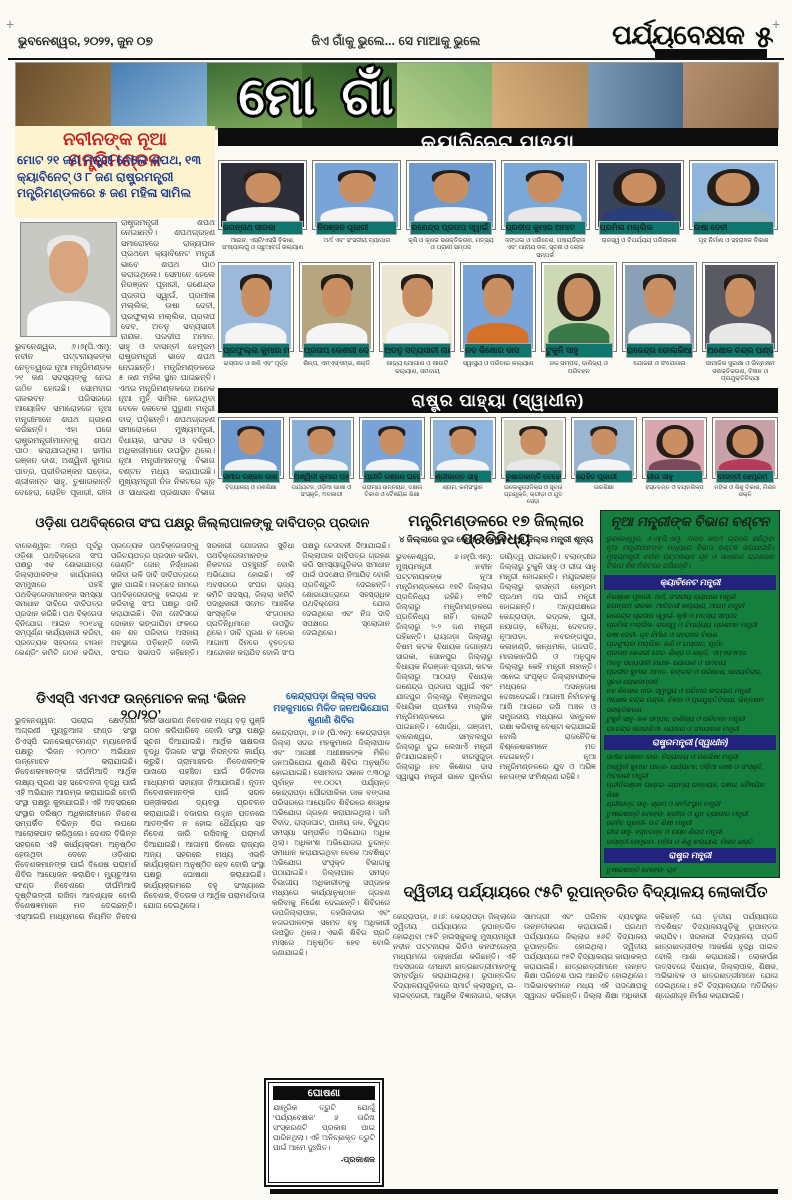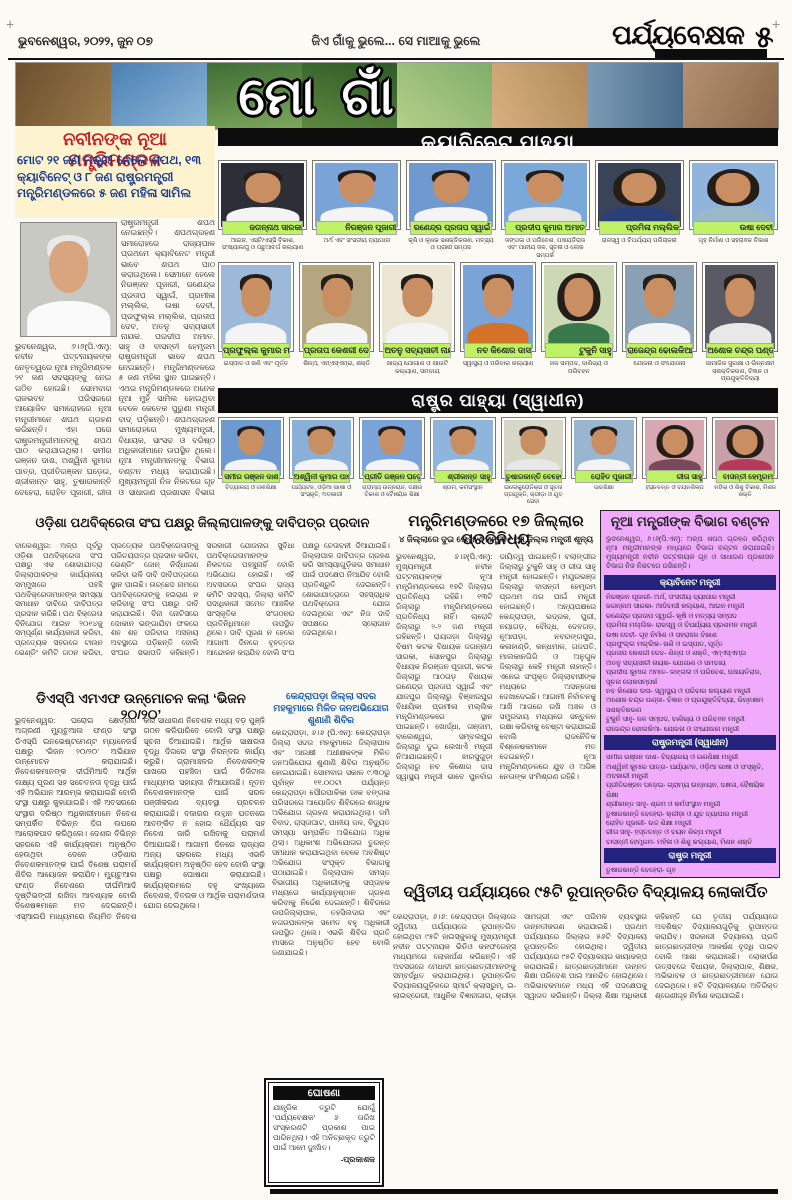--- a/index.html
+++ b/index.html
@@ -34,33 +34,33 @@
   .cell{flex:1;min-width:0;text-align:center;}
   .photo{border:1px solid #777;background:#fff;padding:2px;}
   .portrait{width:100%;height:100%;position:relative;overflow:hidden;background:var(--bg,#7aa3d8);}
   .portrait .hair{position:absolute;left:50%;top:11%;transform:translateX(-50%);width:46%;height:22%;
      background:var(--hair,#241d18);border-radius:48% 48% 30% 30%;z-index:0;}
   .portrait.f .hair{width:62%;height:58%;top:9%;border-radius:50% 50% 42% 42%;}
   .portrait::before{content:"";position:absolute;left:50%;top:16%;transform:translateX(-50%);
      width:42%;height:46%;background:var(--skin,#c98f63);border-radius:44% 44% 50% 50%;z-index:1;}
   .portrait::after{content:"";position:absolute;left:50%;bottom:-2%;transform:translateX(-50%);
      width:88%;height:33%;background:var(--shirt,#f2f2f2);border-radius:48% 48% 0 0;z-index:2;}
-  .mname{background:#bef264;border:1px solid #aaa;margin:-9px 4px 0;position:relative;z-index:3;
-     font-weight:bold;text-align:right;padding:1px 0;white-space:nowrap;overflow:hidden;}
+  .mname{background:#0f766e;border:1px solid #aaa;margin:-9px 4px 0;position:relative;z-index:3;
+     font-weight:bold;text-align:left;padding:1px 0;white-space:nowrap;overflow:hidden;}
   .mdept{text-align:center;padding-top:1px;color:#222;}
   .r1 .photo{height:64px}.r2 .photo{height:84px}.r3 .photo{height:56px}
   .r1 .mname{font-size:8px}.r2 .mname{font-size:8.4px}.r3 .mname{font-size:7.4px}
   .r1 .mdept{font-size:6.2px;line-height:7.4px}.r2 .mdept{font-size:6.3px;line-height:7.6px}.r3 .mdept{font-size:6px;line-height:7.2px}
   
   .h-black{color:#0e0e0e;font-size:13px;font-weight:900;text-align:center;}
   .h-black-sm{color:#0e0e0e;font-size:13.5px;font-weight:900;}
   .h-blue{color:#1558a7;font-size:9.4px;font-weight:bold;line-height:12px;text-align:center;}
   .subdeck{color:#222;font-size:8.6px;font-weight:bold;text-align:center;}
   
-  .pbox{border:1.5px solid #222;background:#f0abfc;}
+  .pbox{border:1.5px solid #222;background:#15803d;font-style:italic;}
   .pbox-title{font-size:13.5px;font-weight:900;text-align:center;padding:3px 0 2px;}
   .pbox-intro{font-size:7px;line-height:9px;text-align:justify;padding:2px 5px 3px;}
   .psec-title{background:#23237d;color:#fff;font-size:8.6px;font-weight:bold;text-align:center;padding:2px 0;margin:2px 3px;}
   .psec-item{font-size:6.9px;line-height:9.4px;padding:0 5px;color:#111;}
   
   .annbox{border:2px solid #111;outline:1px solid #111;outline-offset:-5px;background:#fff;padding:6px 7px 4px;}
   .ann-title{background:#0d0d0d;color:#fff;font-size:10px;font-weight:bold;text-align:center;padding:1px 0;margin-bottom:3px;}
   .ann-body{font-size:7.6px;line-height:10px;text-align:justify;}
   .ann-sign{font-size:8px;font-weight:bold;text-align:right;margin-top:2px;}
   .bottom-rule{background:#0d0d0d;}

